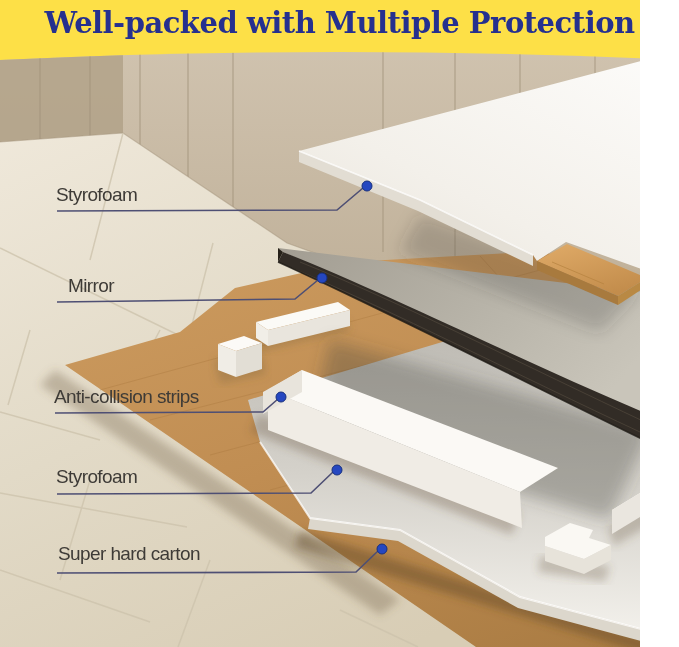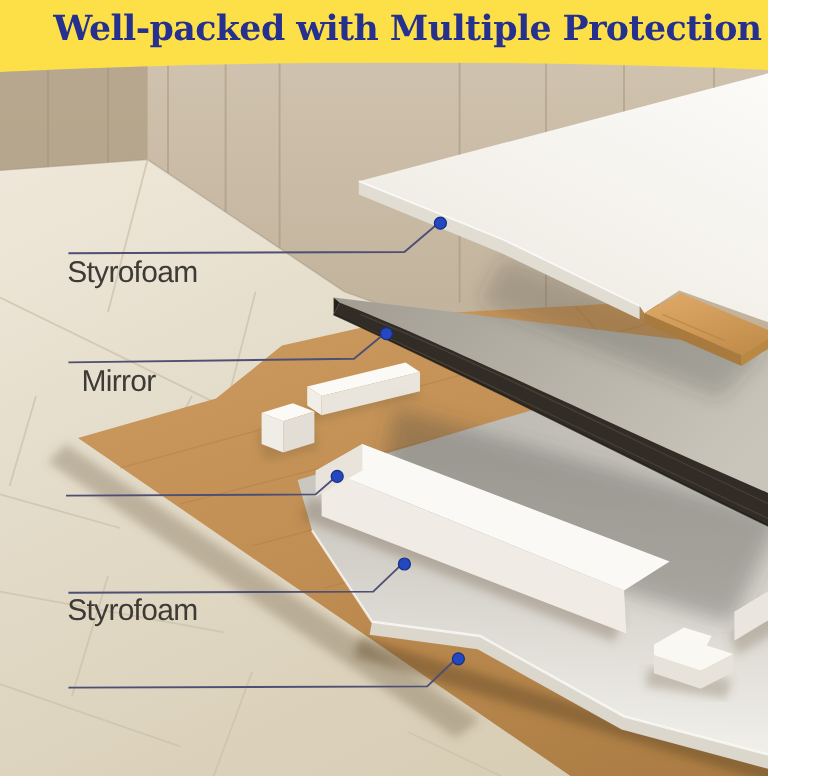--- a/index.html
+++ b/index.html
@@ -8,22 +8,22 @@
     font-family:"Liberation Sans",sans-serif;
   }
   .title{
     position:absolute;top:1px;left:0;width:679px;text-align:center;
     font-family:"DejaVu Serif","Liberation Serif",serif;
     font-weight:700;font-size:29px;letter-spacing:-0.5px;color:#25308f;
     line-height:44px;white-space:nowrap;
   }
   svg.scene{position:absolute;left:0;top:0;}
   .label{
-    position:absolute;font-size:25px;letter-spacing:-0.6px;color:#3e3b37;
-    white-space:nowrap;line-height:28px;margin-top:32px;
+    position:absolute;font-size:19px;letter-spacing:-0.6px;color:#3e3b37;
+    white-space:nowrap;line-height:28px;
   }
   .label-1{left:56px;top:181px;}
   .label-2{left:68px;top:272px;}
   .label-3{left:54px;top:383px;}
   .label-4{left:56px;top:463px;}
   .label-5{left:58px;top:540px;}
 </style>
 </head>
 <body>
 
@@ -173,15 +173,17 @@
         <circle cx="322" cy="278" r="5"></circle>
         <circle cx="281" cy="397" r="5"></circle>
         <circle cx="337" cy="470" r="5"></circle>
         <circle cx="382" cy="549" r="5"></circle>
       </g>
     </g>
   </svg>
 
   <div class="label label-1">Styrofoam</div>
   <div class="label label-2">Mirror</div>
+  <div class="label label-3">Anti-collision strips</div>
   <div class="label label-4">Styrofoam</div>
+  <div class="label label-5">Super hard carton</div>
 
 </div>
 
 </body></html>

